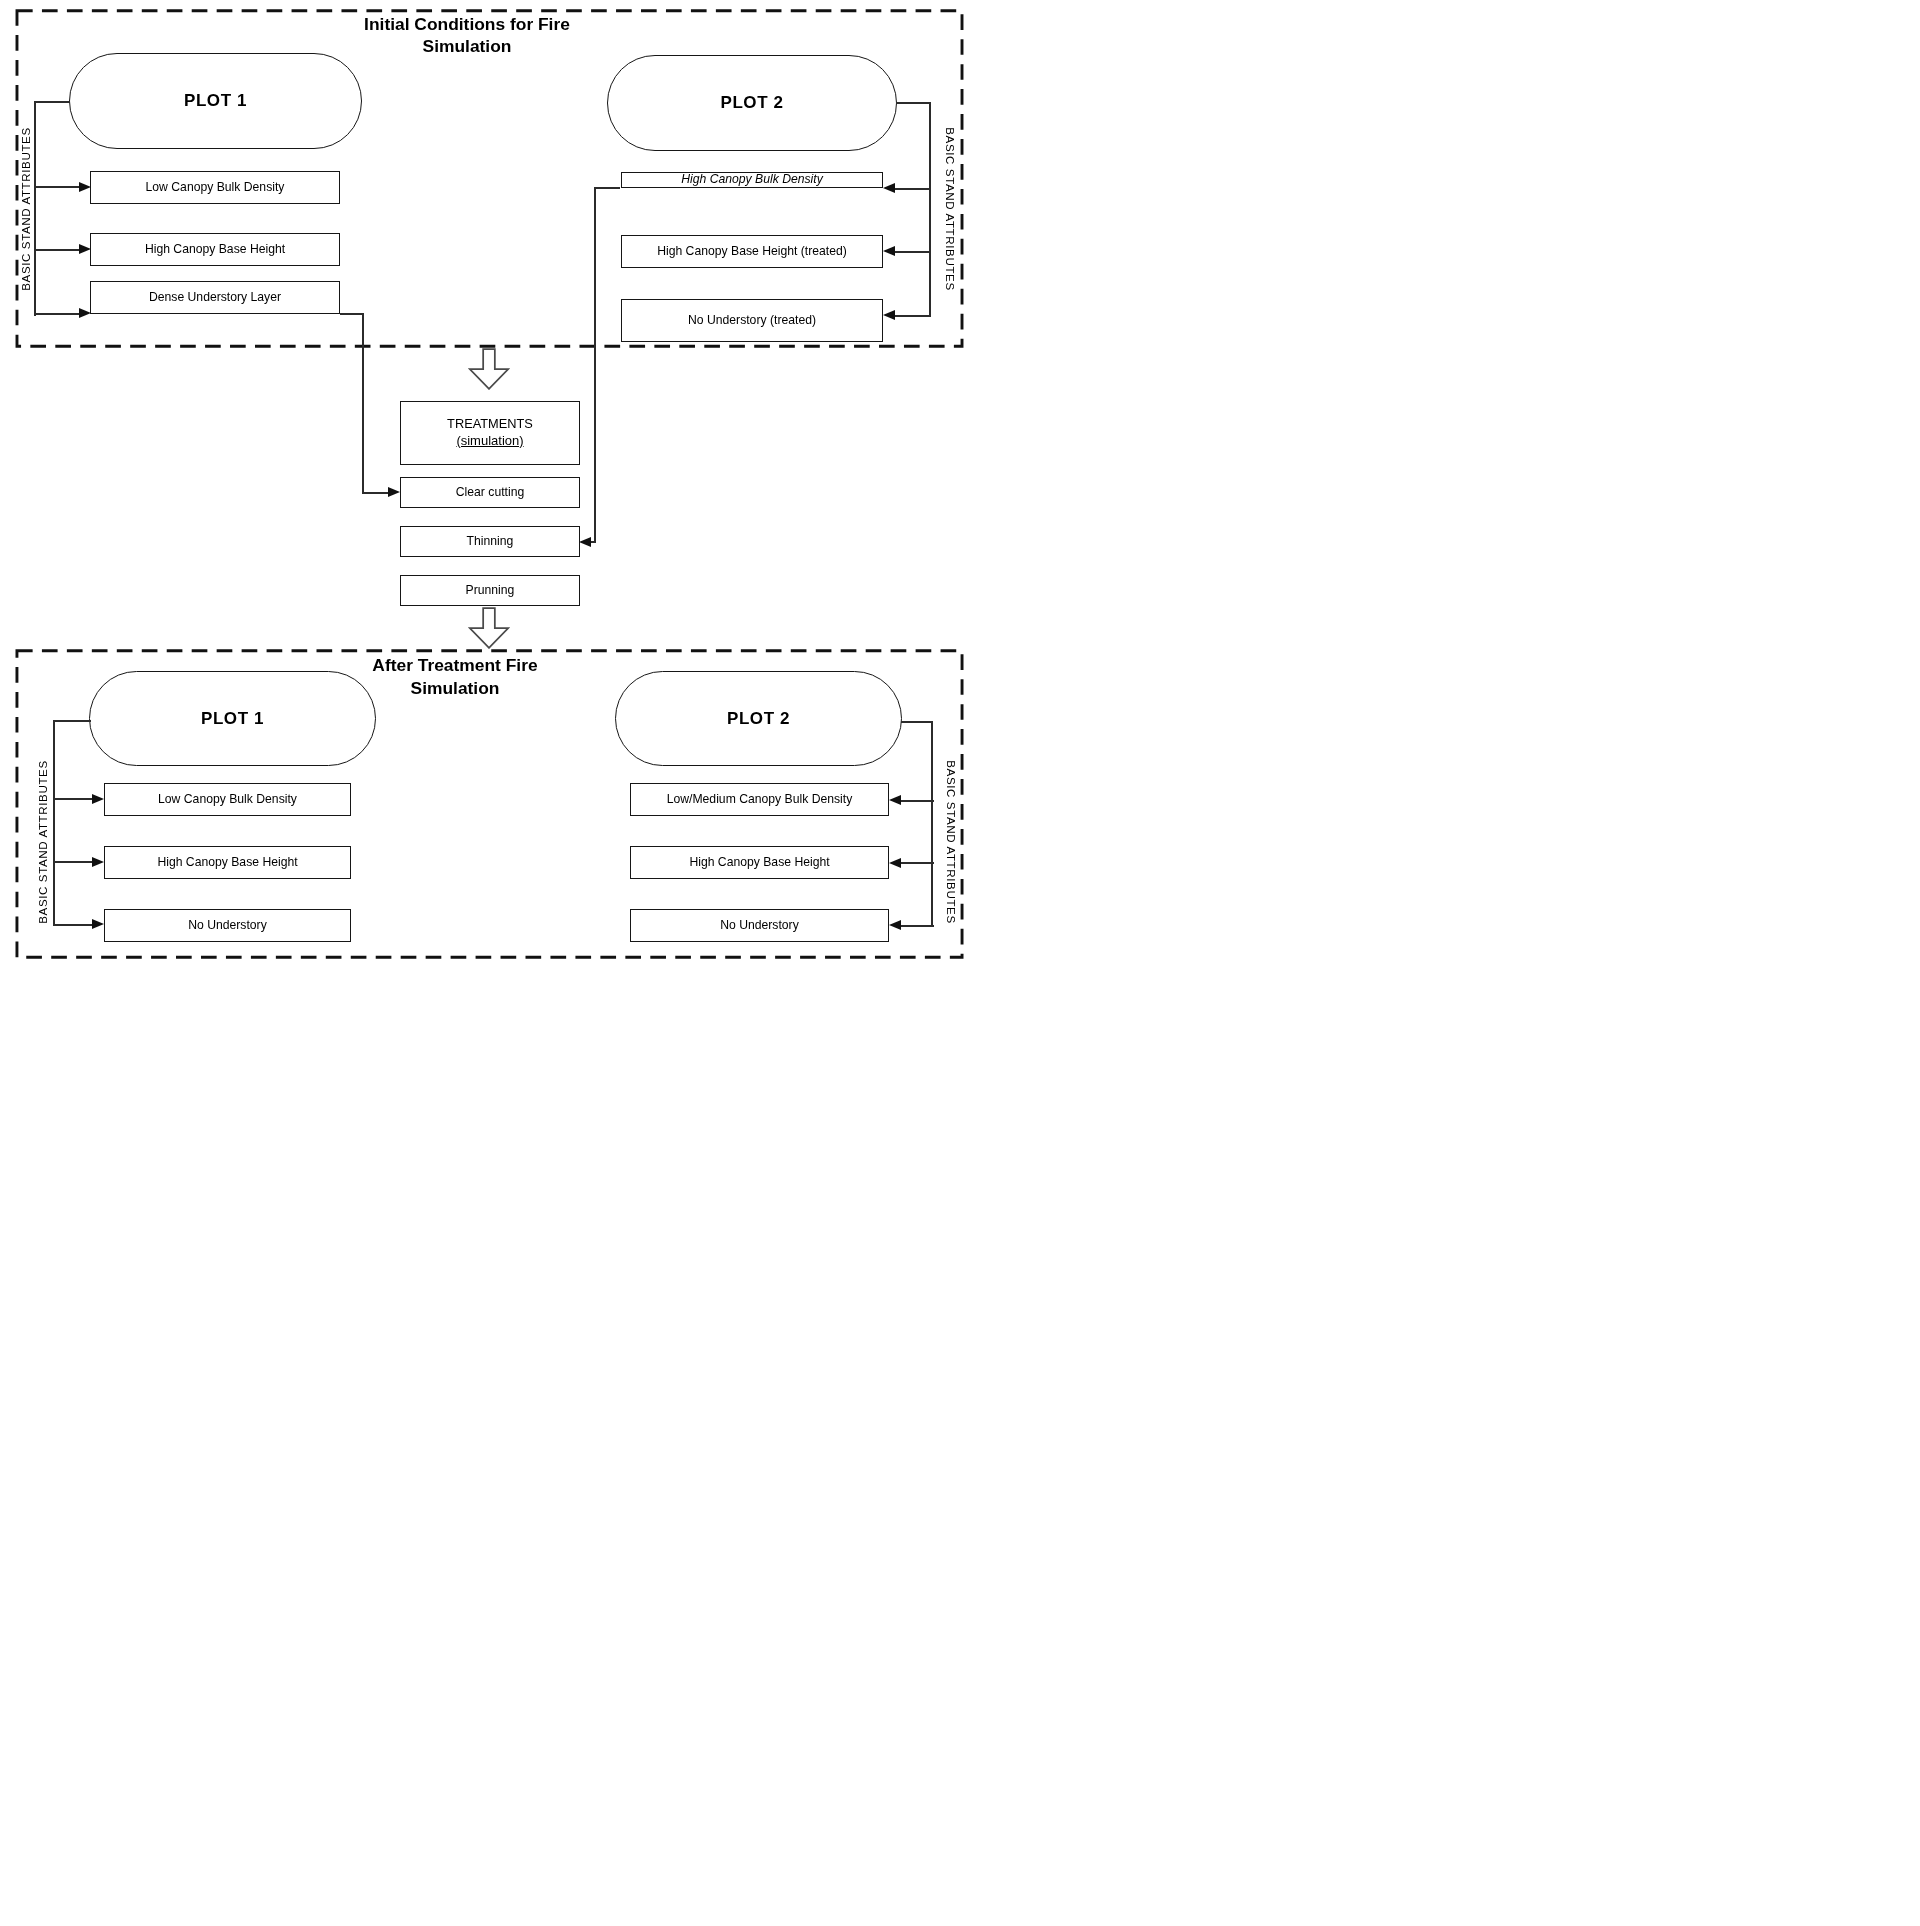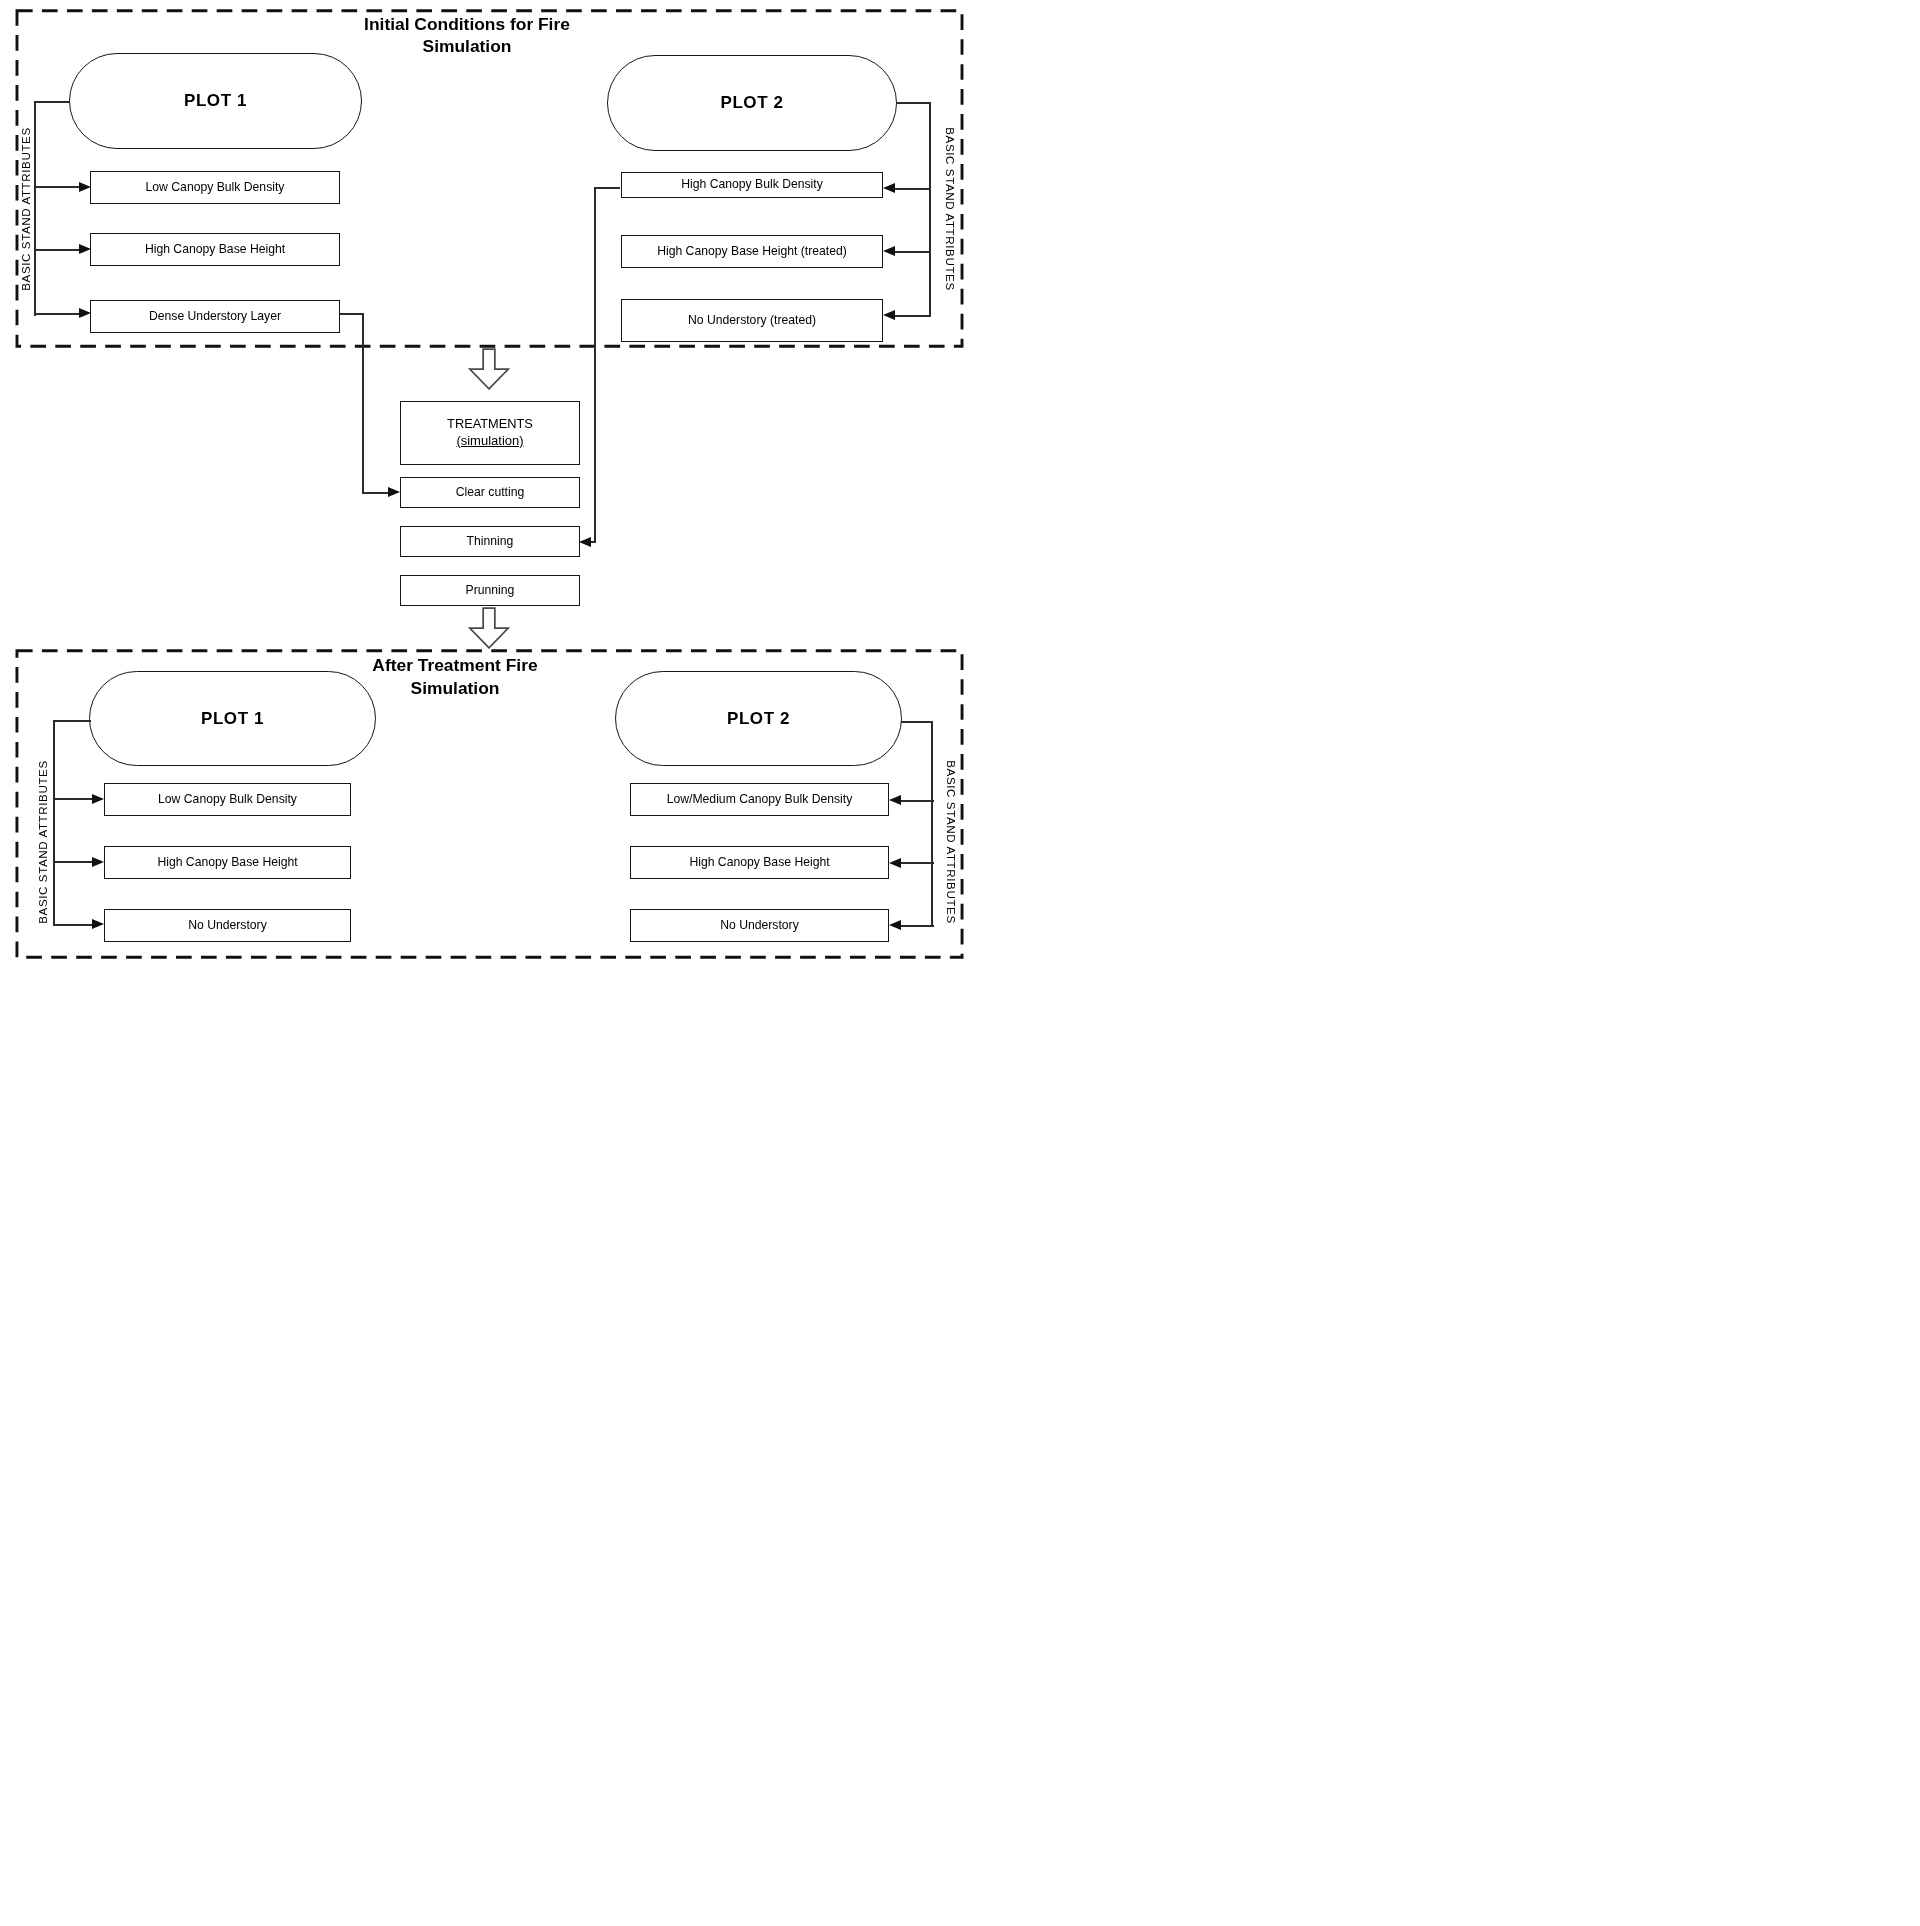--- a/index.html
+++ b/index.html
@@ -77,39 +77,39 @@
   <div class="arrow-r" style="left:71px;top:244px;"></div>
   <div class="hline" style="left:26px;top:313px;width:45px;"></div>
   <div class="arrow-r" style="left:71px;top:308px;"></div>
 
   <div class="box" style="left:82px;top:171px;width:250px;height:33px;">
     <span>Low Canopy Bulk Density</span>
   </div>
   <div class="box" style="left:82px;top:233px;width:250px;height:33px;">
     <span>High Canopy Base Height</span>
   </div>
-  <div class="box" style="left:82px;top:300px;width:250px;height:33px;">
+  <div class="box" style="left:82px;top:281px;width:250px;height:33px;">
     <span>Dense Understory Layer</span>
   </div>
 
   <div class="stadium" style="left:599px;top:55px;width:290px;height:96px;">
     <span>PLOT 2</span>
   </div>
   <div class="vtext cw" style="left:843px;top:202px;">BASIC STAND ATTRIBUTES</div>
 
   <div class="hline" style="left:888px;top:102px;width:34px;"></div>
   <div class="vline" style="left:921px;top:102px;height:215px;"></div>
   <div class="hline" style="left:887px;top:188px;width:36px;"></div>
   <div class="arrow-l" style="left:875px;top:183px;"></div>
   <div class="hline" style="left:887px;top:251px;width:36px;"></div>
   <div class="arrow-l" style="left:875px;top:246px;"></div>
   <div class="hline" style="left:887px;top:315px;width:36px;"></div>
   <div class="arrow-l" style="left:875px;top:310px;"></div>
 
-  <div class="box" style="left:613px;top:172px;width:262px;height:26px;">
+  <div class="box" style="left:613px;top:172px;width:262px;height:16px;font-style:italic;">
     <span>High Canopy Bulk Density</span>
   </div>
   <div class="box" style="left:613px;top:235px;width:262px;height:33px;">
     <span>High Canopy Base Height (treated)</span>
   </div>
   <div class="box" style="left:613px;top:299px;width:262px;height:43px;">
     <span>No Understory (treated)</span>
   </div>
 
   <div class="hline" style="left:332px;top:313px;width:24px;"></div>

